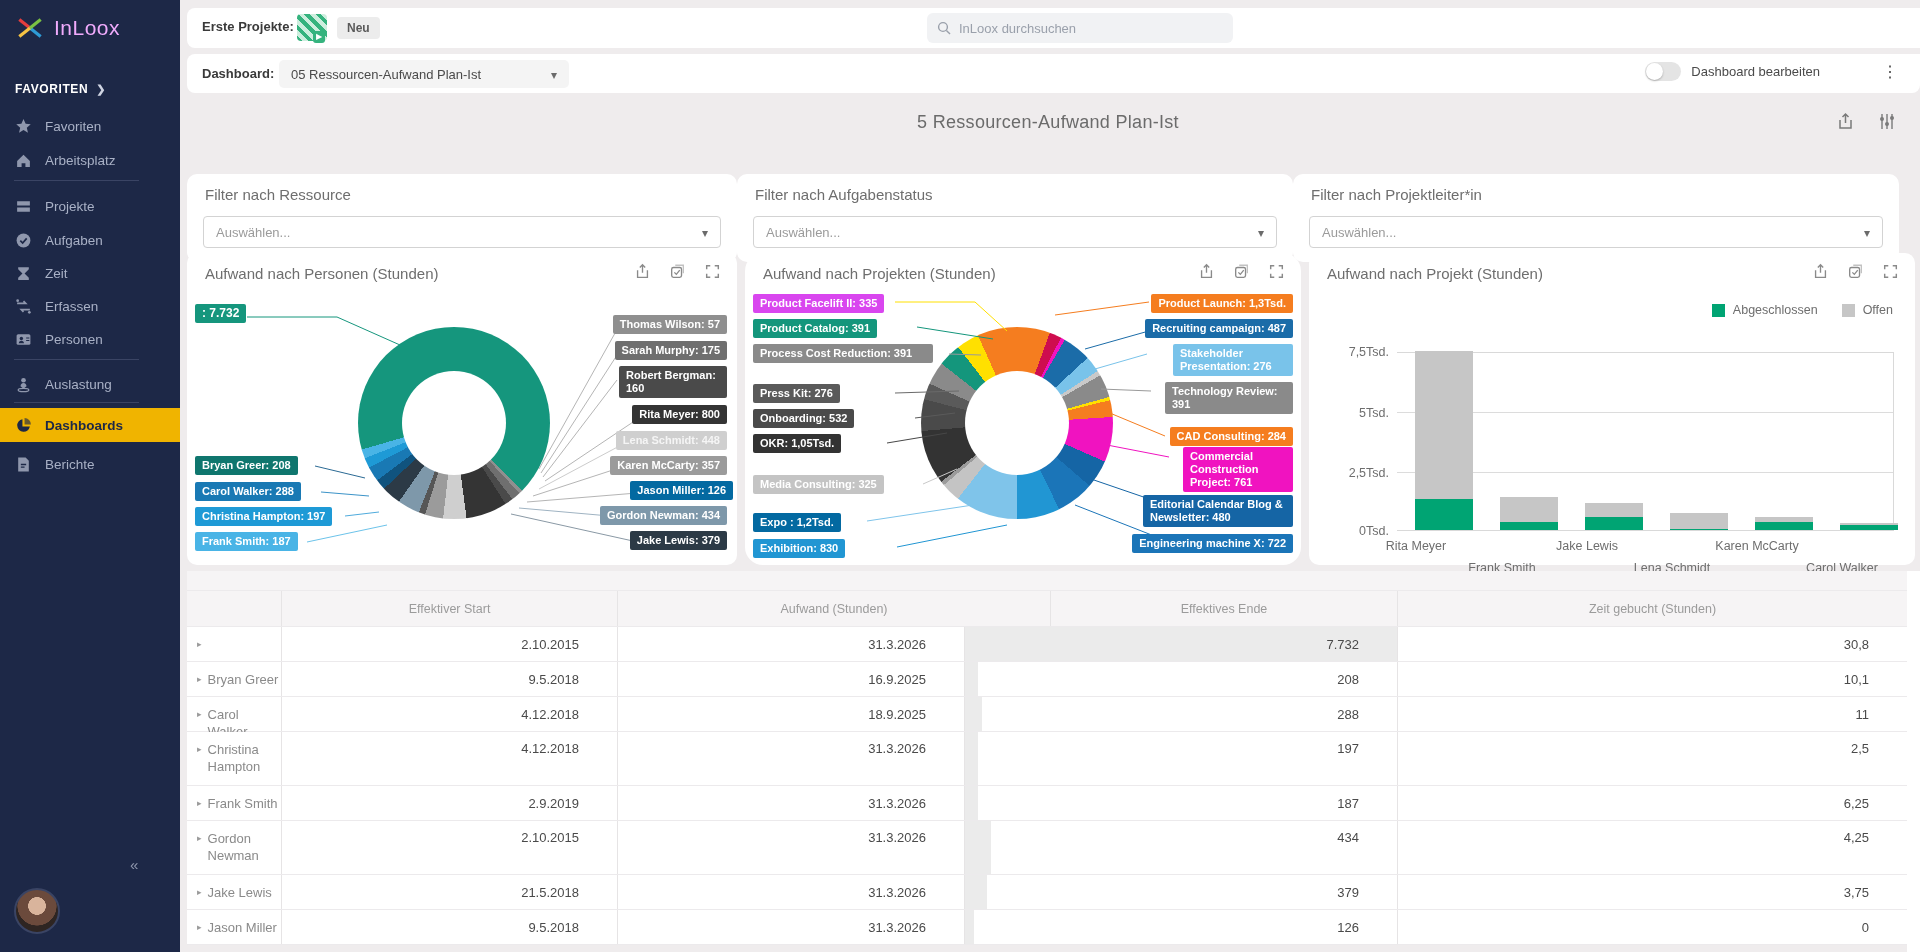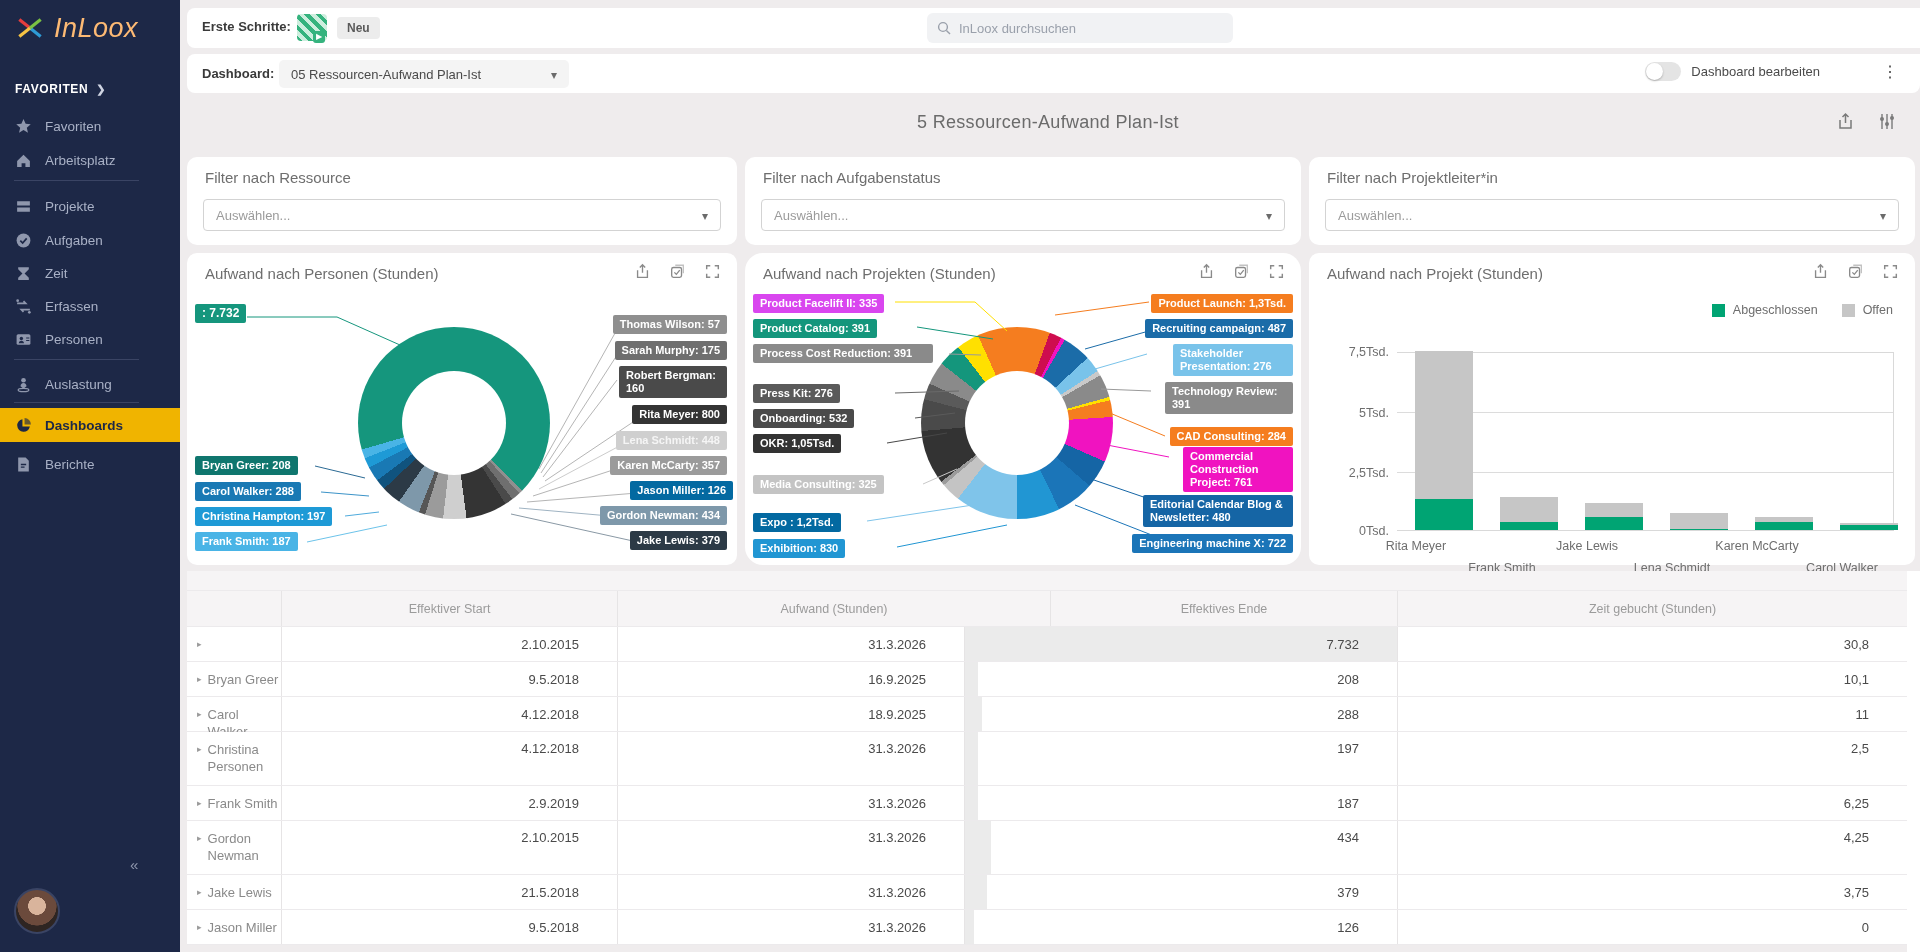--- a/index.html
+++ b/index.html
@@ -3,21 +3,21 @@
 <meta charset="utf-8">
 <style>
   * { margin:0; padding:0; box-sizing:border-box; }
   html,body { width:1920px; height:952px; overflow:hidden;
     font-family:"Liberation Sans", sans-serif; background:#efeced; }
 
   
   #sidebar { position:absolute; left:0; top:0; width:180px; height:952px;
     background:#1d2847; z-index:5; }
   .logo-row { position:absolute; left:14px; top:12px; display:flex; align-items:center; gap:8px; }
-  .logo-text { color:#fdba74; font-size:27px; letter-spacing:.5px; font-weight:400;font-style:italic; }
+  .logo-text { color:#f0abfc; font-size:21px; letter-spacing:.5px; font-weight:400; }
   .fav-head { position:absolute; left:15px; top:82px; color:#ffffff; font-size:12px;
     font-weight:bold; letter-spacing:.6px; display:flex; gap:8px; align-items:center; }
   .fav-head .chev { font-size:11px; color:#cfd4e2; }
   .side-item { position:absolute; left:0; width:180px; height:32px; display:flex;
     align-items:center; gap:13px; padding-left:15px; color:#a9b1c6; font-size:13.5px; cursor:pointer; }
   .side-item svg { flex:0 0 17px; }
   .side-item.active { background:#f0b400; color:#1d2847; font-weight:bold; }
   .side-div { position:absolute; left:14px; width:125px; height:1px; background:#3a4464; }
   .collapse { position:absolute; left:130px; top:856px; color:#8f97ad; font-size:15px; cursor:pointer; }
   .collapse::before { content:"\00AB"; }
@@ -48,21 +48,21 @@
     background:#fff; box-shadow:0 1px 2px rgba(0,0,0,.25); }
   .toggle-label { font-size:13px; color:#4a4a4a; }
   .kebab { position:absolute; right:22px; top:8px; color:#4a4a4a; font-size:16px; cursor:pointer; width:16px; text-align:center;}
   .kebab::before { content:"\22EE"; }
 
   .page-title { position:absolute; left:187px; top:112px; width:1722px; text-align:center;
     font-size:18px; color:#6b6b6b; letter-spacing:.3px; }
   .title-icons { position:absolute; right:24px; top:112px; display:flex; gap:22px; }
 
   
-  .cardrow { position:absolute; left:187px; top:157px; display:flex; gap:8px; }
+  .cardrow { position:absolute; left:187px; top:174px; display:flex; }
   .chartrow { position:absolute; left:187px; top:253px; display:flex; gap:8px; }
   .card { background:#fff; border-radius:10px; position:relative; }
   .f-card { width:550px; height:88px; }
   .f-card.c2 { width:556px; }
   .f-card.c3 { width:606px; }
   .c-card { width:550px; height:312px; }
   .c-card.c2 { width:556px;border-radius:18px; }
   .c-card.c3 { width:606px; }
   .card-title { position:absolute; left:18px; top:12px; font-size:15px; color:#6e6e6e; }
   .select { position:absolute; left:16px; top:42px; right:16px; height:32px; border:1px solid #d3d3d3;
@@ -224,21 +224,21 @@
         <path d="M5.5 8h5M5.5 10.5h3.5" stroke="#1d2847" stroke-width="1.2"></path>
       </svg>
     <span>Berichte</span>
   </div>
 
   <div class="collapse"></div>
   <div class="avatar"></div>
 </div>
 
 <div class="band1">
-  <span class="erste">Erste Schritte:</span>
+  <span class="erste">Erste Projekte:</span>
   <div class="video-thumb"></div>
   <span class="neu-badge">Neu</span>
   <div class="searchbox">
     <svg class="ic" width="14" height="14" viewBox="0 0 14 14">
         <circle cx="6" cy="6" r="4.4" fill="none" stroke="#9aa0ab" stroke-width="1.4"></circle>
         <path d="M9.4 9.4 13 13" stroke="#9aa0ab" stroke-width="1.4"></path>
       </svg>
     <span>InLoox durchsuchen</span>
   </div>
 </div>
@@ -566,21 +566,21 @@
         <div class="cellbar" id="aufbar-2" style="width: 4%;"></div>
         <span>288</span>
       </div>
     <div class="tc w4 num">
         <span>11</span>
       </div>
   </div>
   <div class="trow dr h54">
     <div class="tc w0 namec" style="width:94px">
         <span class="exp"></span>
-        <span class="nm" style="white-space:normal;width:64px">Christina Personen</span>
+        <span class="nm" style="white-space:normal;width:64px">Christina Hampton</span>
       </div>
     <div class="tc w1 num" style="align-items:flex-start;padding-top:9px">
         <span>4.12.2018</span>
       </div>
     <div class="tc w2 num" style="align-items:flex-start;padding-top:9px">
         <span>31.3.2026</span>
       </div>
     <div class="tc w3 num" style="align-items:flex-start;padding-top:9px">
         <div class="cellbar" id="aufbar-3" style="width: 3%;"></div>
         <span>197</span>

